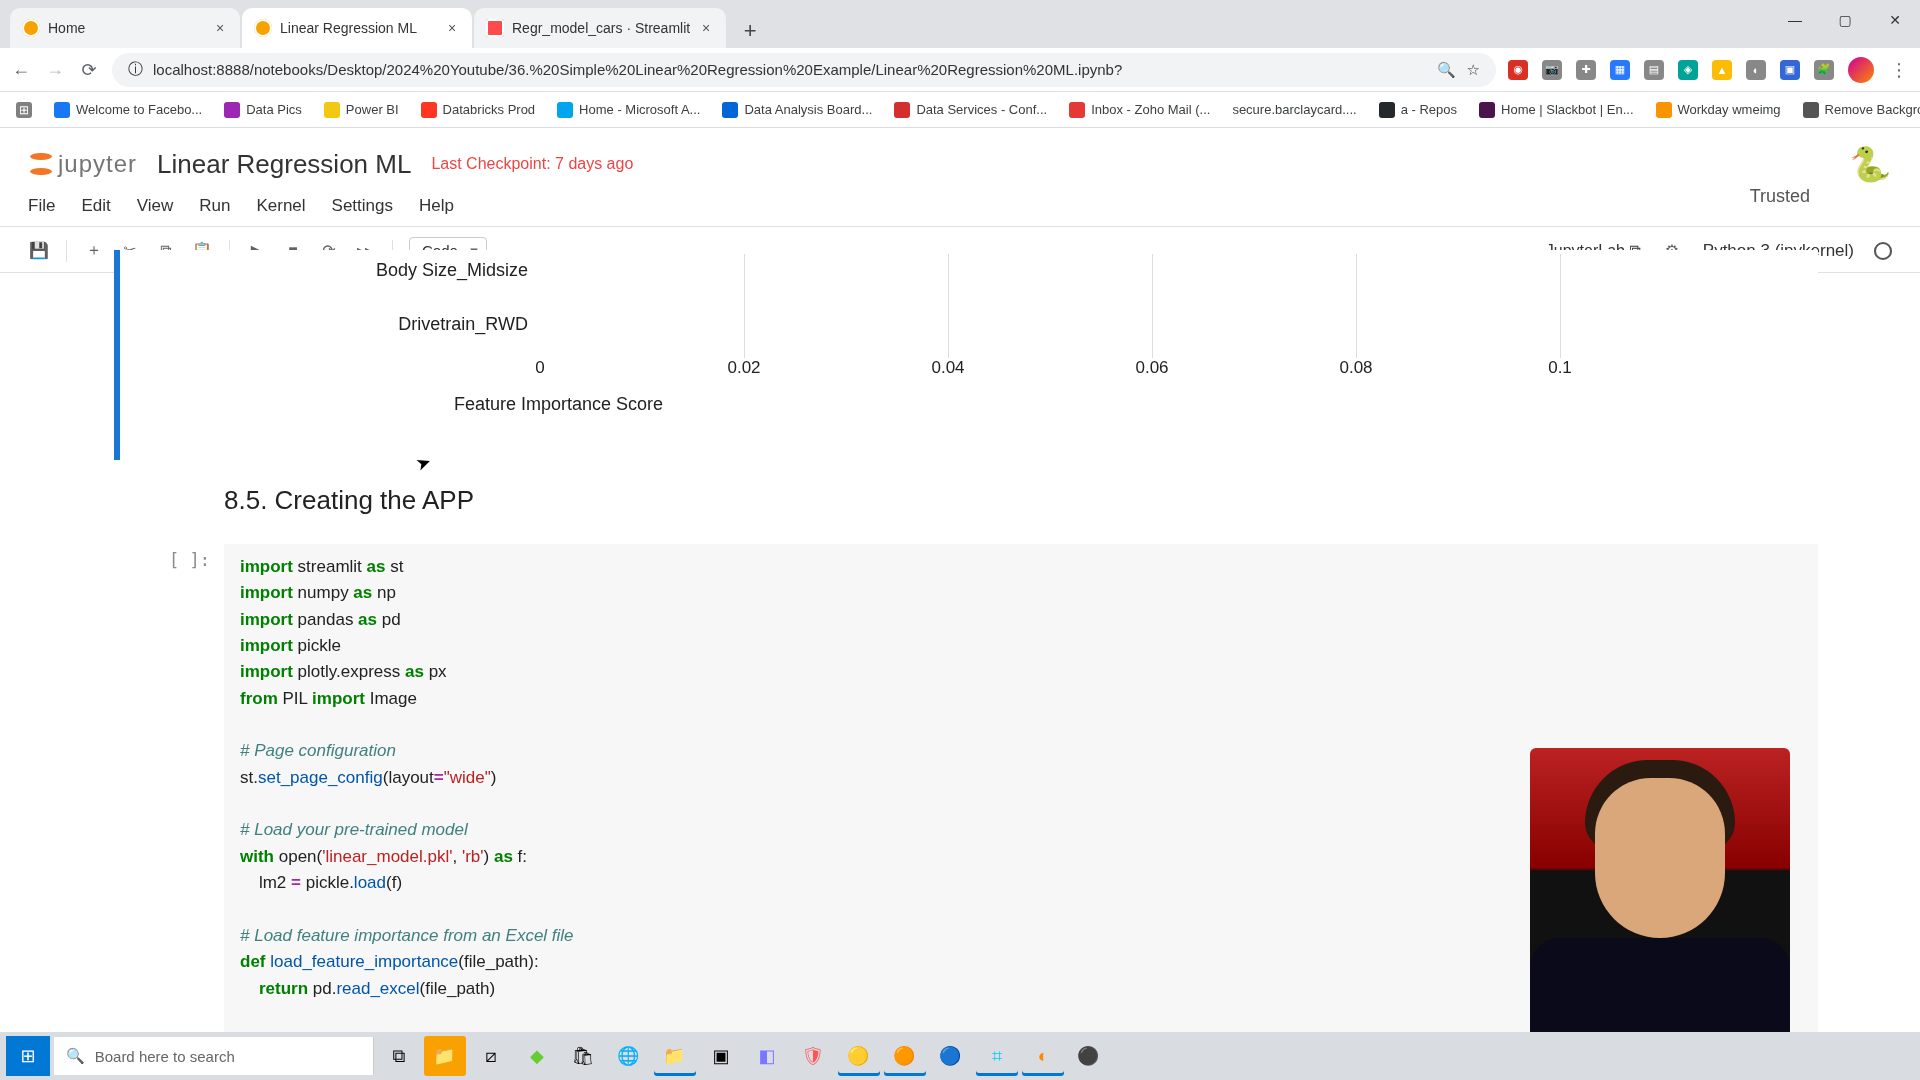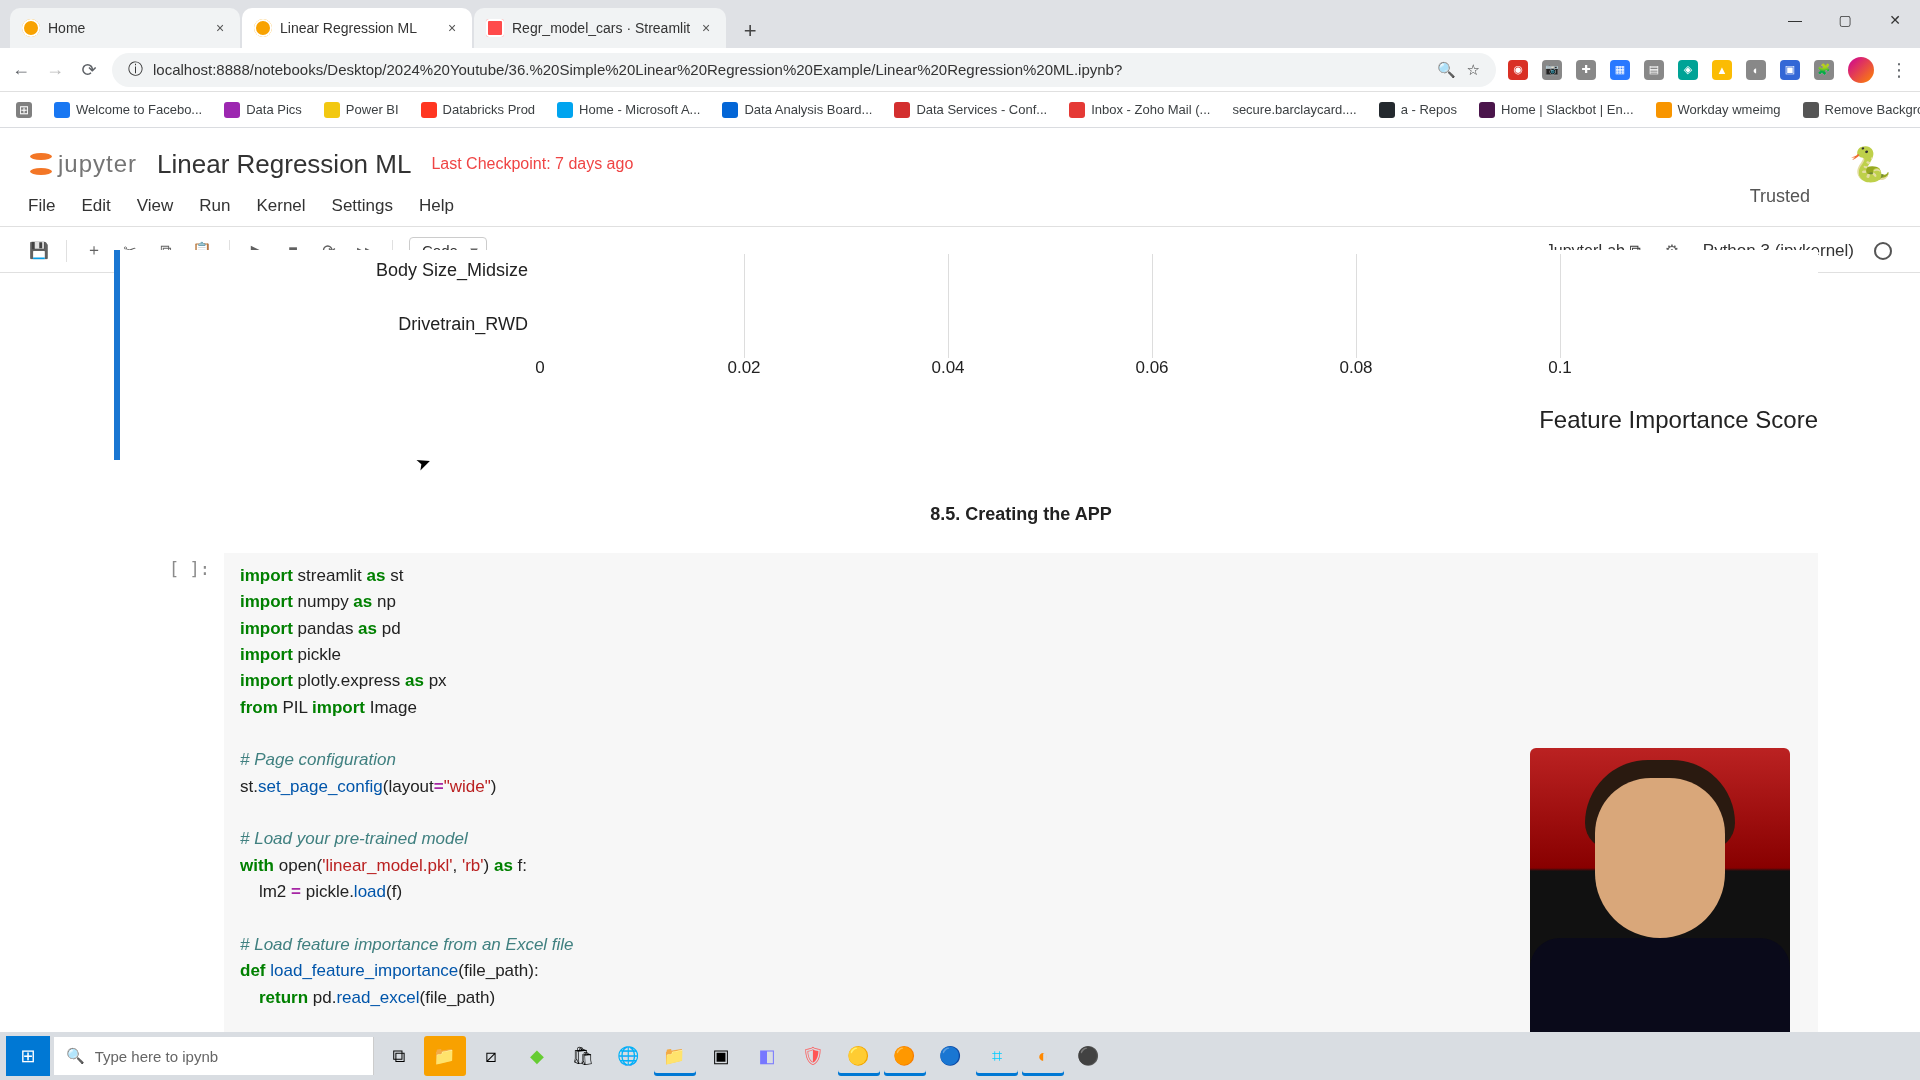--- a/index.html
+++ b/index.html
@@ -75,26 +75,26 @@
 
 .notebook { position:absolute; top:250px; bottom:0; left:114px; right:102px; overflow:hidden; background:#fff; }
 .cell-active-bar { position:absolute; left:0; top:0; width:6px; height:210px; background:#1976d2; }
 .chart-area { margin-left:40px; position:relative; padding-bottom:30px; }
 .bar-row { display:flex; align-items:center; height:40px; margin-bottom:14px; position:relative; }
 .bar-label { width:380px; text-align:right; font-size:18px; color:#222; padding-right:6px; }
 .bar-rect { height:38px; background:#2ca6b8; position:relative; }
 .bar-value { position:absolute; top:50%; transform:translateY(-50%); font-size:17px; color:#222; }
 .axis { position:relative; height:30px; margin-left:386px; }
 .tick { position:absolute; font-size:17px; color:#222; transform:translateX(-50%); }
-.axis-title { text-align:right; font-size:24px; color:#222; margin-top:18px; margin-left:300px; }
+.axis-title { text-align:left; font-size:18px; color:#222; margin-top:6px; margin-left:300px; }
 .grid-v { position:absolute; top:-104px; width:1px; height:104px; background:#ddd; }
 
 
 .md-cell { margin-top:40px; margin-left:110px; }
-.md-cell h3 { font-size:18px; font-weight:700; color:#222;text-align:center; }
+.md-cell h3 { font-size:26px; font-weight:400; color:#222; }
 
 
 .code-cell { margin-top:28px; display:flex; }
 .prompt { width:110px; text-align:right; padding-right:14px; font-family:Menlo,Consolas,monospace; font-size:17px; color:#8b8b8b; padding-top:6px; }
 .code-input { flex:1; background:#f7f7f7; padding:10px 16px; font-family:Menlo,Consolas,monospace; font-size:17px; line-height:1.55; color:#222; white-space:pre; overflow:hidden; }
 .k-green{color:#008000;font-weight:bold;}
 .k-func{color:#0055aa;text-align:center;}
 .k-str{color:#ba2121;}
 .k-comment{color:#408080;font-style:italic;}
 .k-purple{color:#a626a4;font-weight:bold;}
@@ -311,21 +311,21 @@
 <div class="webcam">
   <div class="hair"></div>
     <div class="head"></div>
     <div class="shirt"></div>
 </div>
 
 <div class="taskbar">
   <div class="start">⊞</div>
   <div class="search">
     <span>🔍</span>
-    <span>Type here to ipynb</span>
+    <span>Board here to search</span>
   </div>
   <div class="tb-item">⧉</div>
   <div class="tb-item" style="background:#f8a100">📁</div>
   <div class="tb-item">⧄</div>
   <div class="tb-item" style="color:#6c3">◆</div>
   <div class="tb-item">🛍</div>
   <div class="tb-item" style="color:#0cf">🌐</div>
   <div class="tb-item active" style="color:#f8b400">📁</div>
   <div class="tb-item">▣</div>
   <div class="tb-item" style="color:#77f">◧</div>

